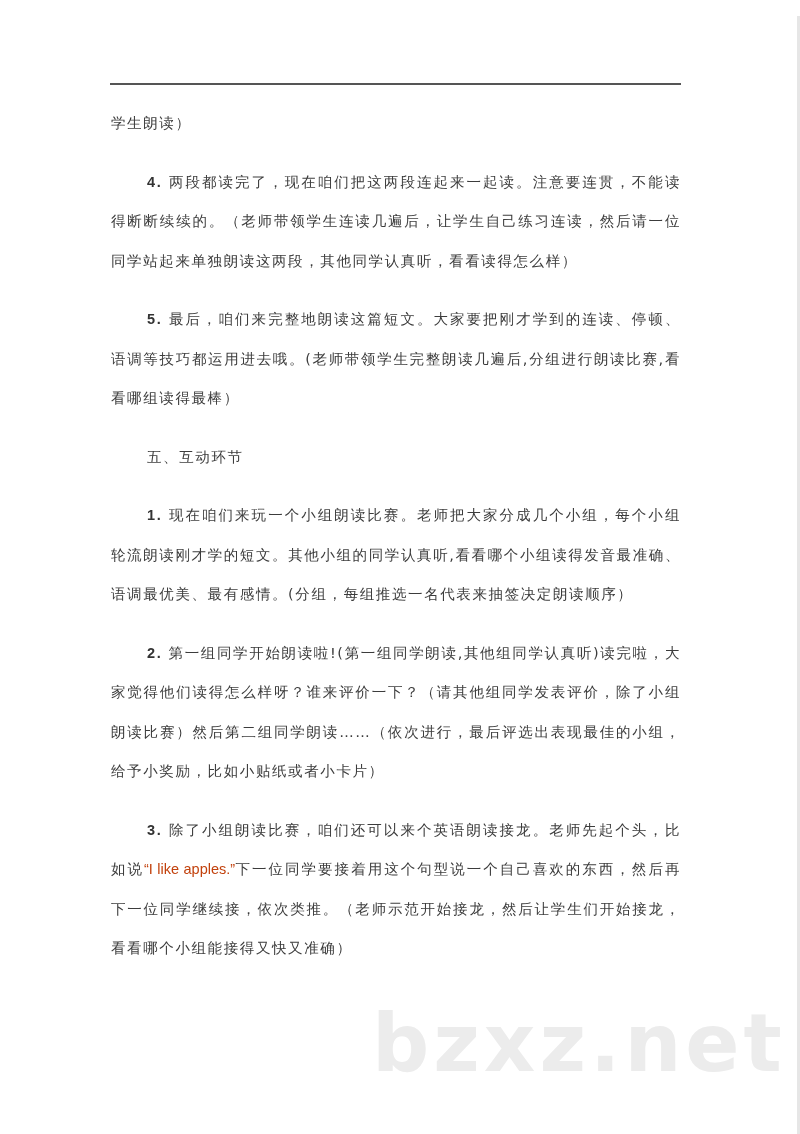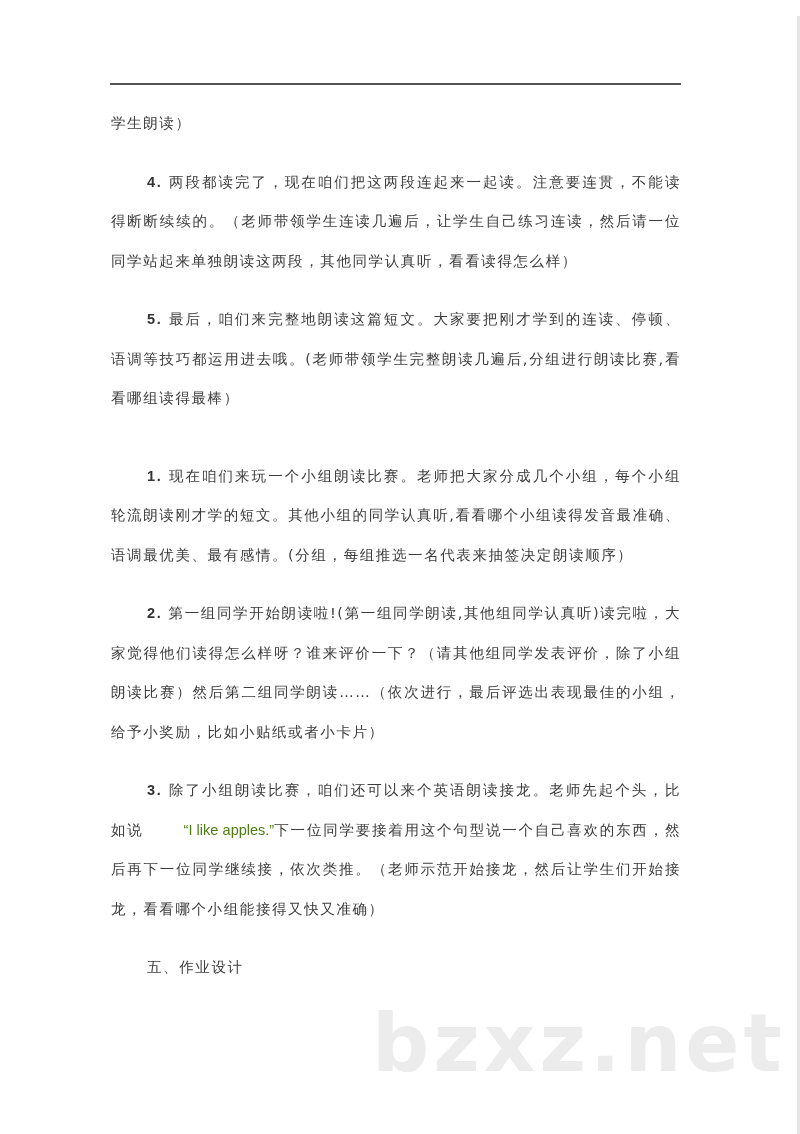--- a/index.html
+++ b/index.html
@@ -53,23 +53,22 @@
   .gap {
     height: 19px;
   }
   .num {
     font-family: "Liberation Sans", sans-serif;
     font-weight: bold;
     color: #333333;
   }
   .en {
     font-family: "Liberation Sans", sans-serif;
-    color: #4d7c0f;
+    color: #c2410c;
     letter-spacing: 0;
-    margin-left: 40px;
   }
   .watermark {
     position: absolute;
     left: 372px;
     top: 988px;
     font-family: "DejaVu Sans", sans-serif;
     font-weight: bold;
     font-size: 80px;
     letter-spacing: 4px;
     color: #ececec;
@@ -92,37 +91,37 @@
     <p class="para indent">
       <span class="num">4.</span><span> 两段都读完了，现在咱们把这两段连起来一起读。注意要连贯，不能读得断断续续的。（老师带领学生连读几遍后，让学生自己练习连读，然后请一位同学站起来单独朗读这两段，其他同学认真听，看看读得怎么样）</span>
     </p>
     <div class="gap"></div>
 
     <p class="para indent">
       <span class="num">5.</span><span> 最后，咱们来完整地朗读这篇短文。大家要把刚才学到的连读、停顿、语调等技巧都运用进去哦。(老师带领学生完整朗读几遍后,分组进行朗读比赛,看看哪组读得最棒）</span>
     </p>
     <div class="gap"></div>
 
+    <p class="para indent">
+      <span>五、互动环节</span>
+    </p>
     <div class="gap"></div>
 
     <p class="para indent">
       <span class="num">1.</span><span> 现在咱们来玩一个小组朗读比赛。老师把大家分成几个小组，每个小组轮流朗读刚才学的短文。其他小组的同学认真听,看看哪个小组读得发音最准确、语调最优美、最有感情。(分组，每组推选一名代表来抽签决定朗读顺序）</span>
     </p>
     <div class="gap"></div>
 
     <p class="para indent">
       <span class="num">2.</span><span> 第一组同学开始朗读啦!(第一组同学朗读,其他组同学认真听)读完啦，大家觉得他们读得怎么样呀？谁来评价一下？（请其他组同学发表评价，除了小组朗读比赛）然后第二组同学朗读……（依次进行，最后评选出表现最佳的小组，给予小奖励，比如小贴纸或者小卡片）</span>
     </p>
     <div class="gap"></div>
 
     <p class="para indent">
       <span class="num">3.</span><span> 除了小组朗读比赛，咱们还可以来个英语朗读接龙。老师先起个头，比如说</span><span class="en">“I like apples.”</span><span>下一位同学要接着用这个句型说一个自己喜欢的东西，然后再下一位同学继续接，依次类推。（老师示范开始接龙，然后让学生们开始接龙，看看哪个小组能接得又快又准确）</span>
     </p>
     <div class="gap"></div>
 
-    <p class="para indent">
-      <span>五、作业设计</span>
-    </p>
 
   </div>
 
   <div class="watermark">bzxz.net</div>
 </div>
 
 </body></html>

